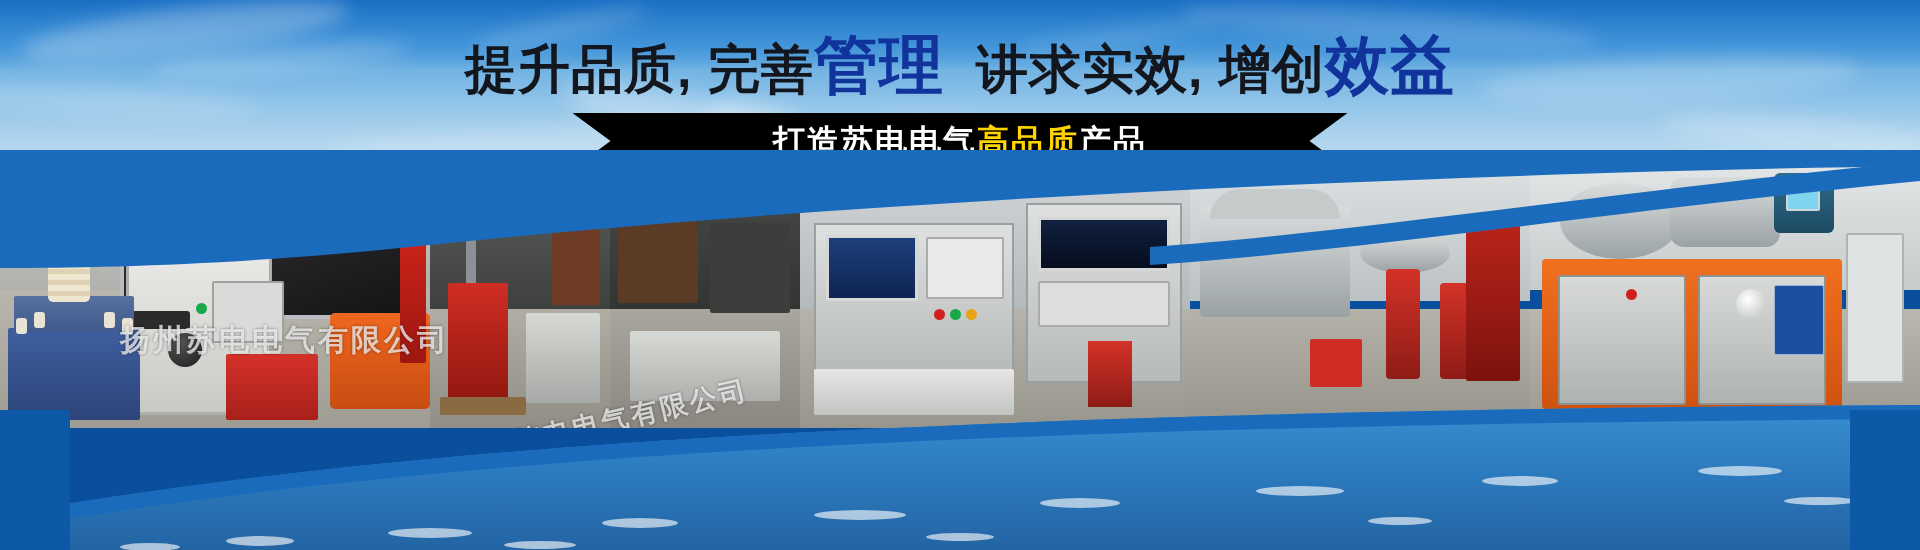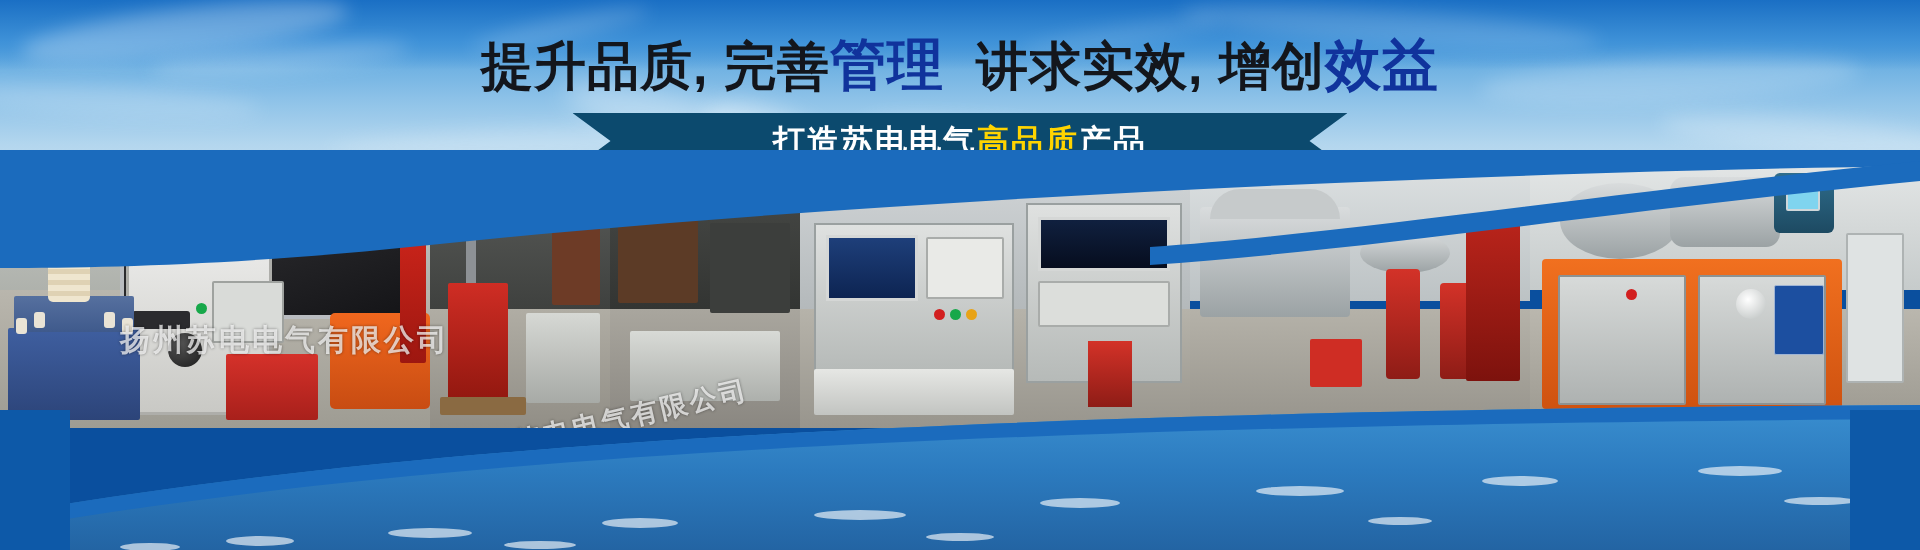--- a/index.html
+++ b/index.html
@@ -37,28 +37,28 @@
   .cl12{ left:1020px;top:26px;  width:200px; height:20px; transform:rotate(-9deg); opacity:.22; }
 
   
   .headline {
     position:absolute; left:0; top:34px; width:1920px;
     text-align:center; white-space:nowrap;
     font-size:52px; line-height:62px; font-weight:700;
     letter-spacing:1px;
   }
   .h-dark { color:#13161c; }
-  .h-blue { color:#10339c; font-size:56px; }
+  .h-blue { color:#10339c; font-size:64px; }
   .h-gap  { display:inline-block; width:32px; }
 
   
   .ribbon {
     position:absolute; left:50%; top:113px; transform:translateX(-50%);
     width:775px; height:56px;
-    background:#0c4a6e;
+    background:#000000;
     clip-path:polygon(0 0,775px 0,737px 28px,775px 56px,0 56px,38px 28px);
     display:flex; align-items:center; justify-content:center;
   }
   .ribbon-txt {
     font-size:32px; font-weight:700; letter-spacing:2px; color:#ffffff;
     white-space:nowrap; line-height:56px;
   }
   .ribbon-hi { color:#ffd400; }
 
   

